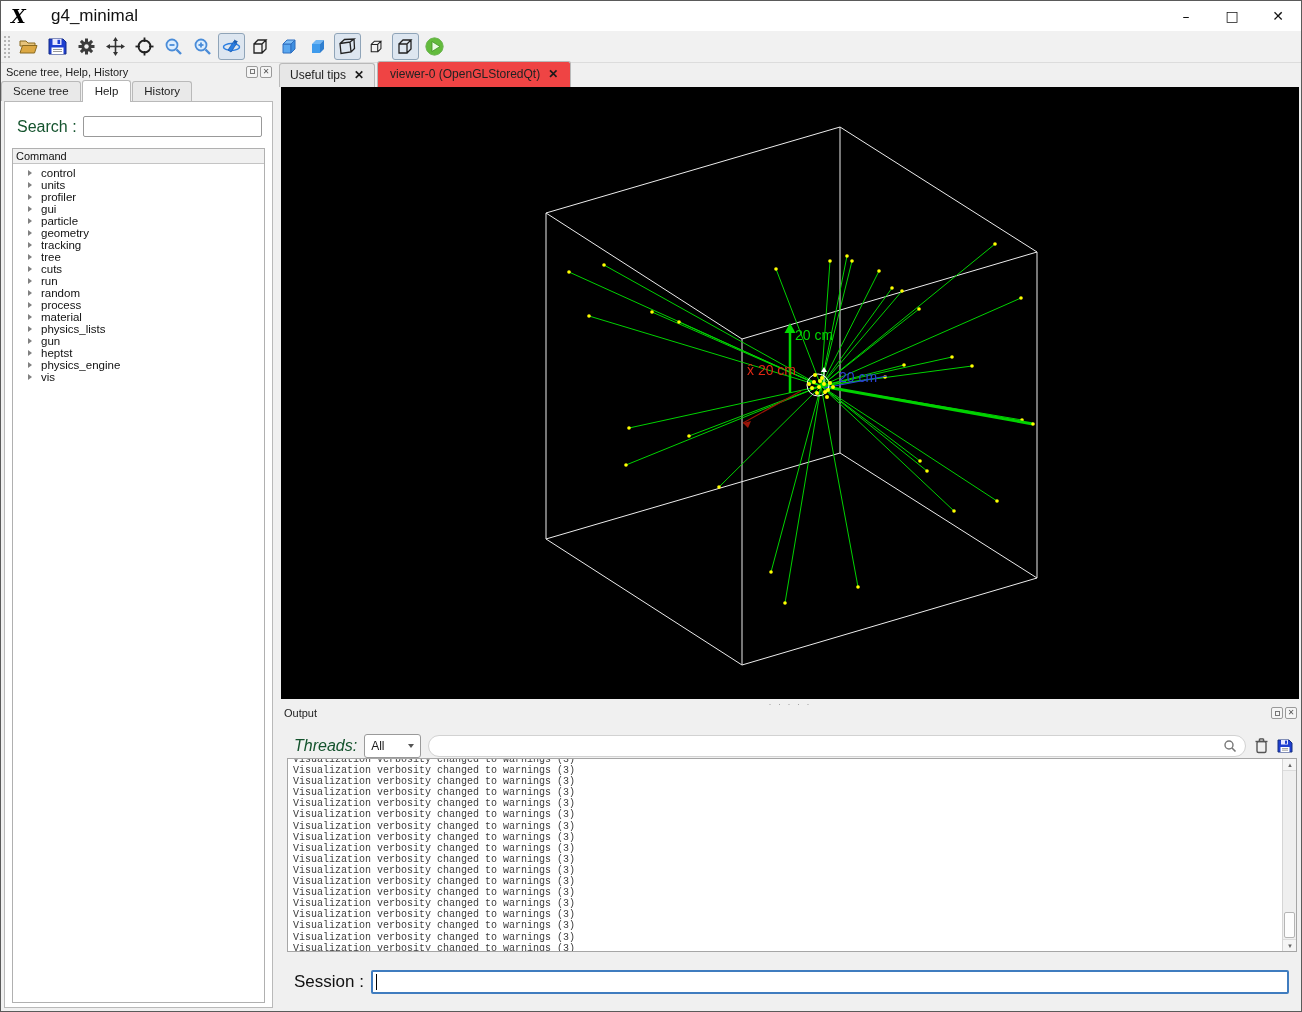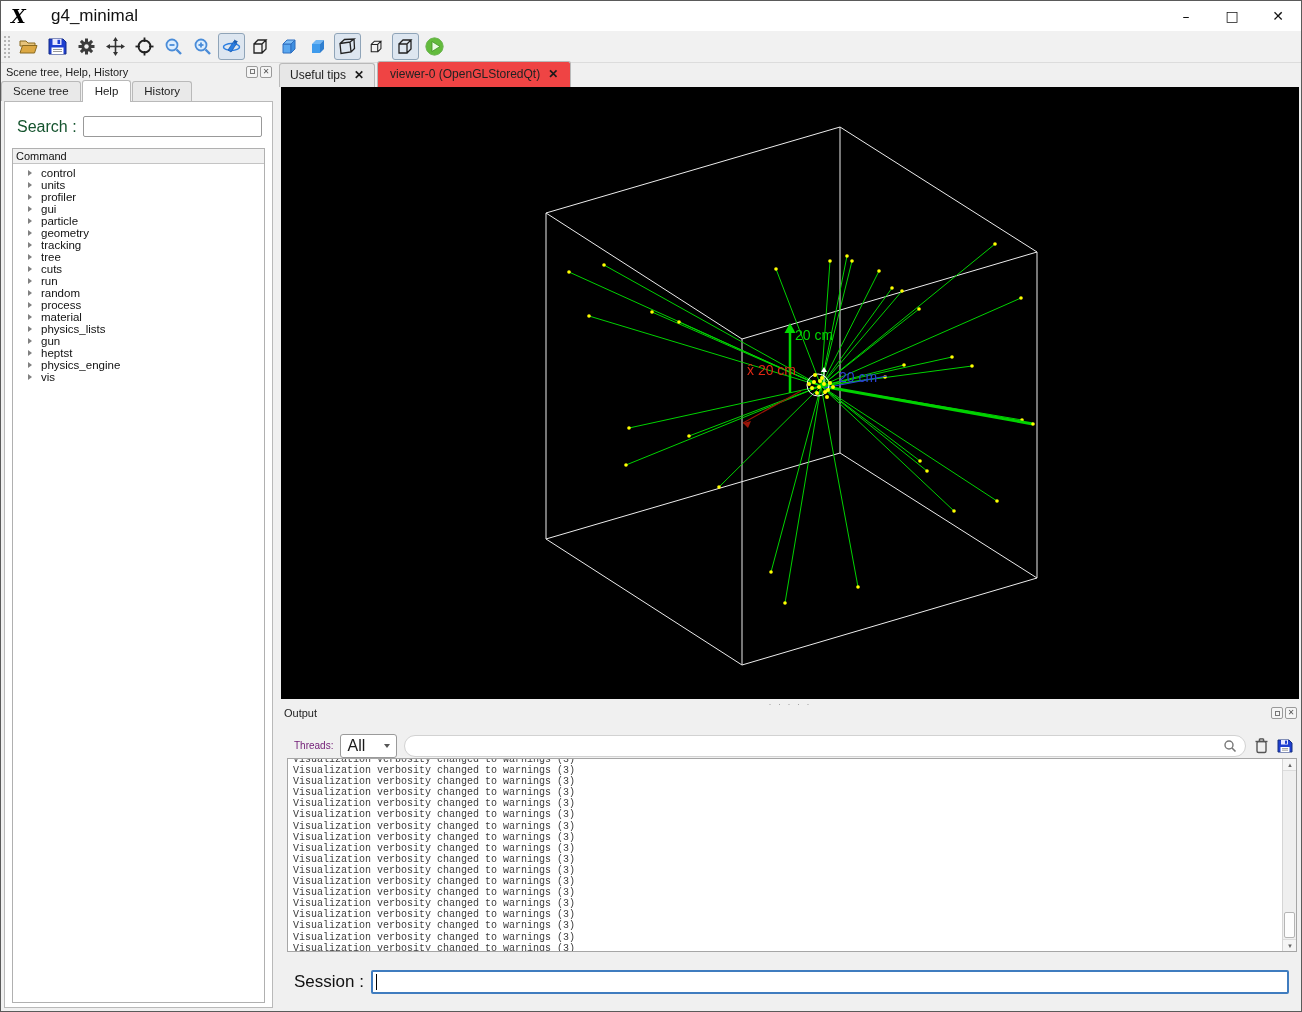--- a/index.html
+++ b/index.html
@@ -65,23 +65,23 @@
   
   .viewport { position:absolute; left:280px; top:86px; width:1018px; height:612px; background:#000; }
   .splitter { position:absolute; left:280px; top:698px; width:1018px; height:9px;
     display:flex; align-items:center; justify-content:center; }
   .splitter-dots { color:#9a9a9a; font-size:9px; letter-spacing:2px; line-height:4px; }
   
   .output-dock { position:absolute; left:278px; top:706px; right:0; bottom:0; background:#f0f0f0; }
   .out-title-row { height:16px; display:flex; align-items:flex-start; font-size:11px; color:#222;
     padding-left:5px; }
   .threads-row { display:flex; align-items:center; margin:10px 8px 0 15px; height:25px; }
-  .threads-label { font-size:10px; color:#701a75; }
+  .threads-label { font-size:16px; color:#14532d;font-style:italic; }
   .threads-select { margin-left:7px; width:57px; height:24px; border:1px solid #9a9a9a; border-radius:3px;
-    background:#fff; display:flex; align-items:center; font-size:16px; padding:0 6px; }
+    background:#fff; display:flex; align-items:center; font-size:12px; padding:0 6px; }
   .threads-caret { margin-left:auto; width:0; height:0; border-top:4px solid #555;
     border-left:3.5px solid transparent; border-right:3.5px solid transparent; }
   .out-search { margin-left:7px; flex:1; height:22px; border:1px solid #d2d2d2; border-radius:11px;
     background:#fff; display:flex; align-items:center; padding:0 8px; }
   .out-search input { border:none; outline:none; flex:1; font-size:12px; background:transparent; }
   .row-icon { margin-left:8px; display:flex; align-items:center; }
   .log-area { position:absolute; left:8px; right:4px; top:51px; height:194px; background:#fff;
     border:1px solid #a6a6a6; overflow:hidden; }
   .log-lines { margin-top:-5px; padding-left:5px;
     font-family:"Liberation Mono","DejaVu Sans Mono",monospace; font-size:10px; line-height:11.1px;

